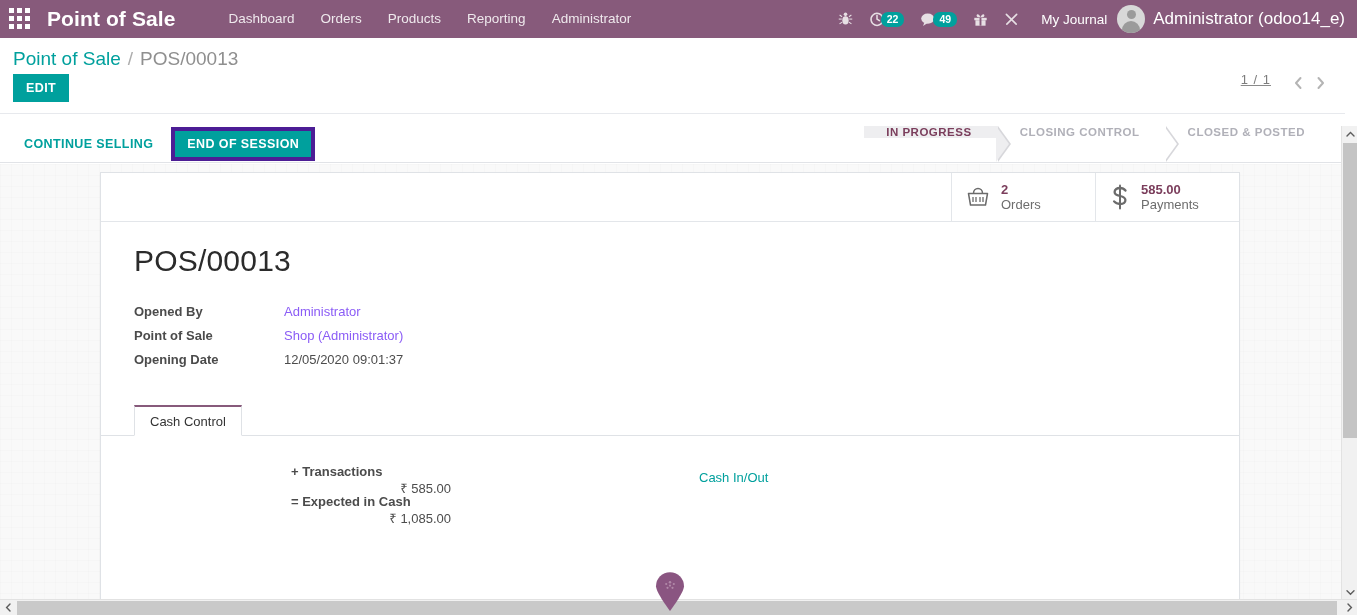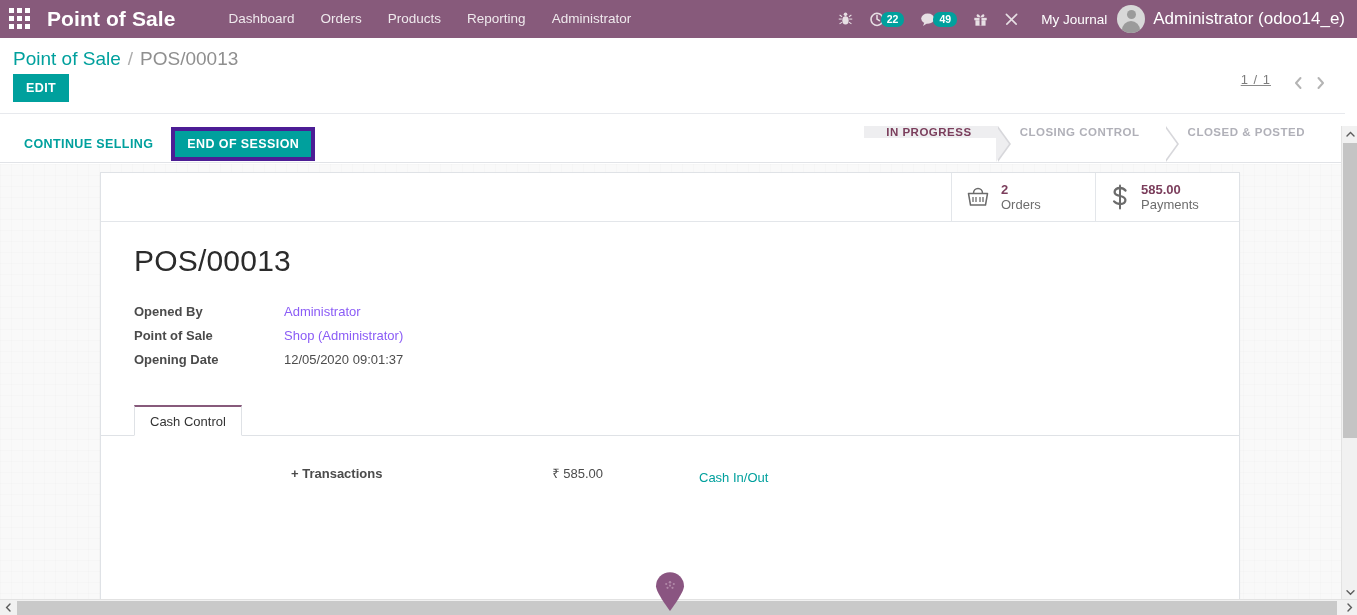--- a/index.html
+++ b/index.html
@@ -314,20 +314,21 @@
   }
 
   #cash-control-panel {
     padding: 28px 0 60px 0;
     position: relative;
   }
   .cc-row {
     display: flex; align-items: baseline;
     height: 30px;
     padding-left: 190px;
+    flex-direction: column;
   }
   .cc-label {
     width: 152px;
     font-size: 13px; font-weight: bold; color: #4b4b4b;
   }
   .cc-value { width: 160px; font-size: 13px; color: #4c4c4c; text-align: right; }
   #cash-in-out {
     position: absolute;
     left: 598px; top: 34px;
     font-size: 13px;
@@ -583,20 +584,24 @@
       <div id="tab-cash-control">Cash Control</div>
     </div>
 
     <div id="cash-control-panel">
 
       <div class="cc-row">
         <span class="cc-label">+ Transactions</span>
         <span class="cc-value">₹ 585.00</span>
       </div>
 
+      <div class="cc-row">
+        <span class="cc-label">= Expected in Cash</span>
+        <span class="cc-value">₹ 1,085.00</span>
+      </div>
 
 
       <div id="cash-in-out">Cash In/Out</div>
     </div>
 
   </div>
 </div>
 
 <div id="vscroll">
   <div class="sb-arrow">

